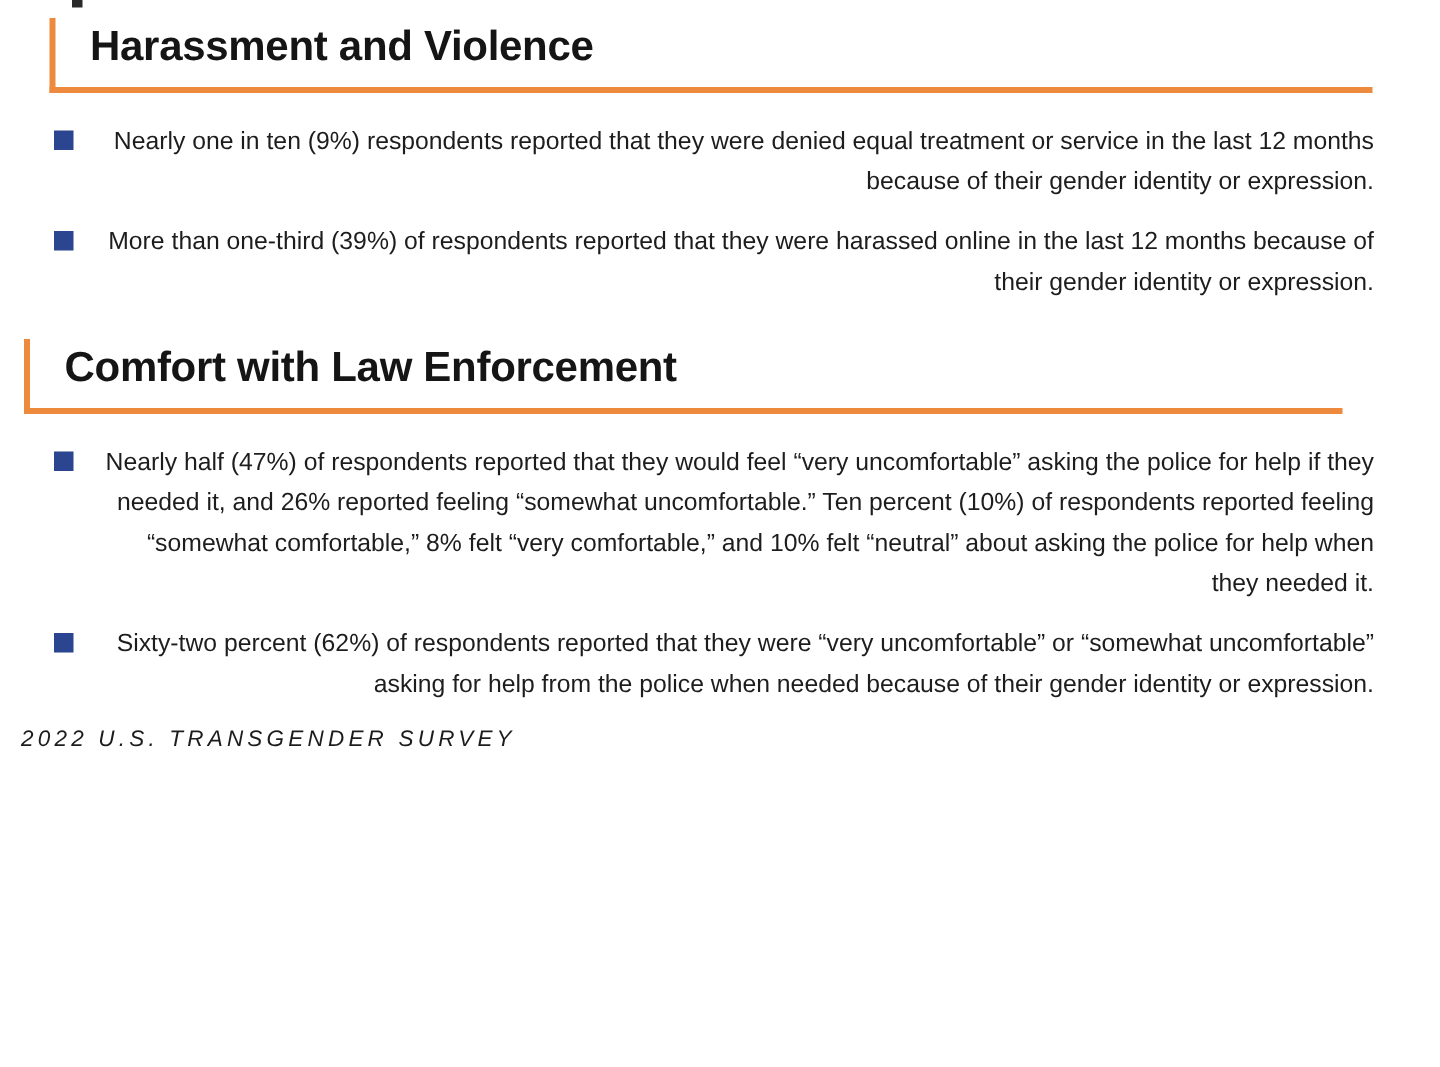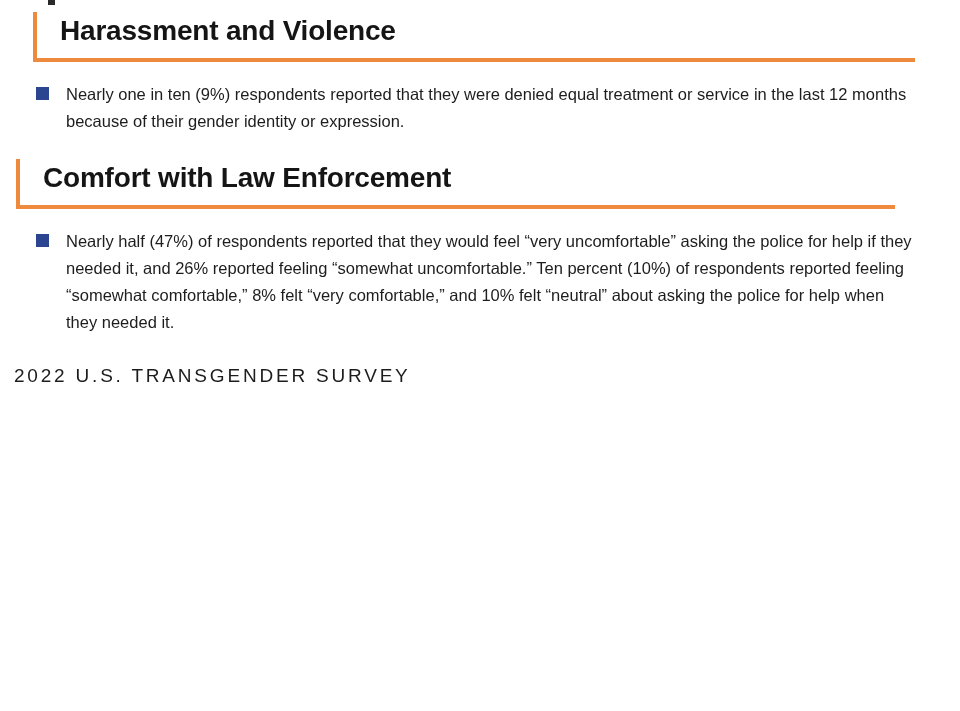--- a/index.html
+++ b/index.html
@@ -33,20 +33,21 @@
     font-size: 28px;
     font-weight: bold;
     color: #151515;
     letter-spacing: -0.2px;
     line-height: 1.15;
   }
   .bullet-list {
     list-style: none;
     margin: 19px 0 0 36px;
     width: 880px;
+    text-align: right;
   }
   .bullet-item {
     display: flex;
     align-items: flex-start;
     gap: 17px;
     margin-bottom: 13px;
   }
   .bullet-square {
     flex: none;
     width: 13px;
@@ -54,50 +55,59 @@
     margin-top: 6px;
     background: #2B4590;
   }
   .bullet-text {
     width: 850px;
     font-size: 16.5px;
     line-height: 27px;
     color: #1d1d1d;
   }
   .footer {
-    margin: 29px 0 0 14px;
-    font-size: 19px;
+    margin: 14px 0 0 14px;
+    font-size: 15px;
     letter-spacing: 2.8px;
     color: #1c1c1c;
+    font-style: italic;
   }
 </style>
 </head>
 <body>
 
 <div class="page">
 
   <div class="top-artifact"></div>
 
   <header class="section-header first">
     <h1 class="section-title">Harassment and Violence</h1>
   </header>
 
   <ul class="bullet-list">
     <li class="bullet-item">
       <span class="bullet-square"></span>
       <p class="bullet-text">Nearly one in ten (9%) respondents reported that they were denied equal treatment or service in the last 12 months because of their gender identity or expression.</p>
     </li>
+    <li class="bullet-item">
+      <span class="bullet-square"></span>
+      <p class="bullet-text">More than one-third (39%) of respondents reported that they were harassed online in the last 12 months because of their gender identity or expression.</p>
+    </li>
   </ul>
 
   <header class="section-header second">
     <h1 class="section-title">Comfort with Law Enforcement</h1>
   </header>
 
   <ul class="bullet-list">
     <li class="bullet-item">
       <span class="bullet-square"></span>
       <p class="bullet-text">Nearly half (47%) of respondents reported that they would feel “very uncomfortable” asking the police for help if they needed it, and 26% reported feeling “somewhat uncomfortable.” Ten percent (10%) of respondents reported feeling “somewhat comfortable,” 8% felt “very comfortable,” and 10% felt “neutral” about asking the police for help when they needed it.</p>
     </li>
+    <li class="bullet-item">
+      <span class="bullet-square"></span>
+      <p class="bullet-text">Sixty-two percent (62%) of respondents reported that they were “very uncomfortable” or “somewhat uncomfortable” asking for help from the police when needed because of their gender identity or expression.</p>
+    </li>
   </ul>
 
   <div class="footer">2022 U.S. TRANSGENDER SURVEY</div>
 
 </div>
 
 </body></html>

